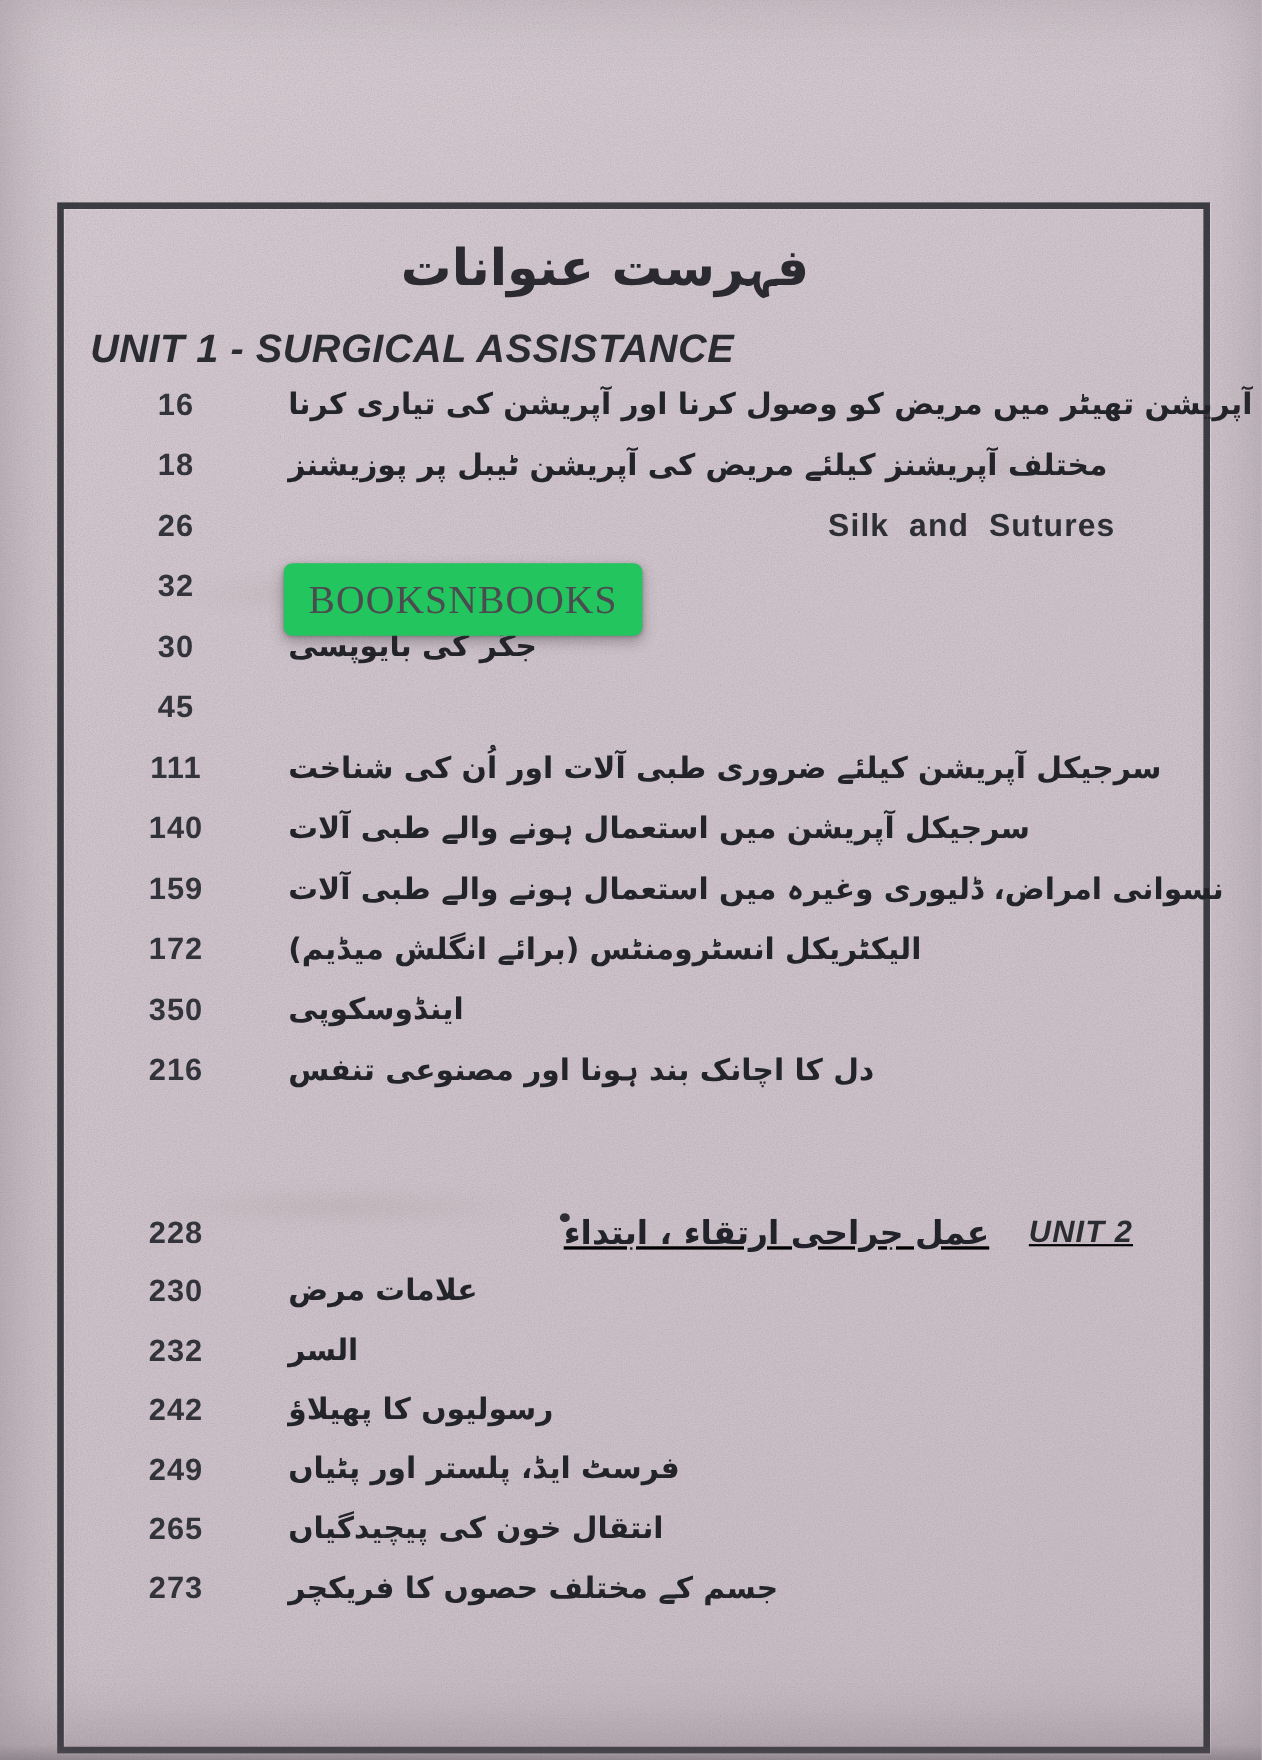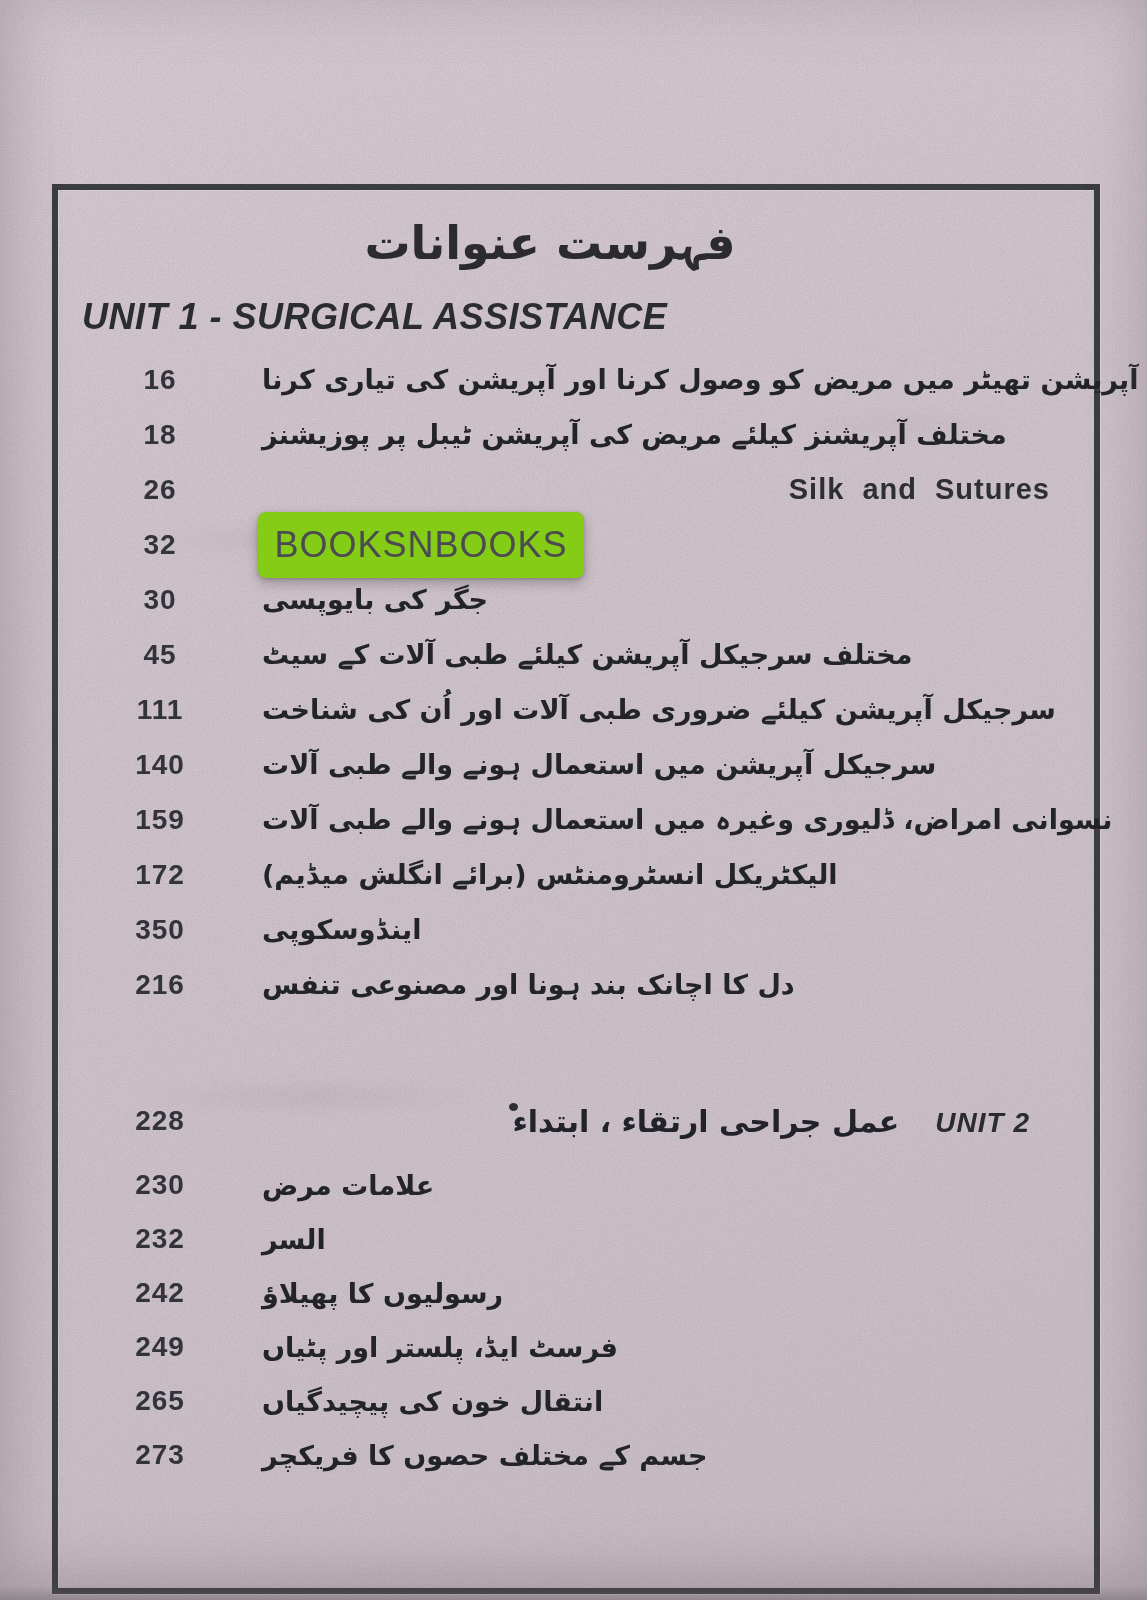--- a/index.html
+++ b/index.html
@@ -55,23 +55,23 @@
     margin:26px 0 0 24px;
     font-family:"Liberation Sans",sans-serif;
     font-style:italic;
     font-weight:bold;
     font-size:36px;
     letter-spacing:.5px;
     color:#2b2b32;
   }
   .rows{margin-top:14px;}
   .row{
-    display:flex;align-items:center;
+    display:flex;
     height:55px;
-    padding-right:44px;
+    padding-right:80px;
   }
   .row.s2{height:54px;}
   .num{
     flex:none;width:204px;
     text-align:center;
     font-family:"Liberation Sans",sans-serif;
     font-weight:bold;
     font-size:28px;
     color:#33333b;
     letter-spacing:1px;
@@ -96,45 +96,46 @@
     color:#2e2e35;
   }
   .unit2-row{
     display:flex;align-items:center;
     height:58px;
     margin-top:80px;
     padding-right:64px;
   }
   .u2head{
     flex:1;
-    display:flex;align-items:flex-end;justify-content:flex-end;
+    display:flex;align-items:flex-start;justify-content:flex-end;
     gap:36px;
+    text-decoration:underline;
   }
   .u2-ur{
     font-family:"DejaVu Sans",sans-serif;
     font-weight:bold;
     font-size:30px;
     color:#22222a;
     direction:rtl;
   }
   .u2-en{
     font-family:"Liberation Sans",sans-serif;
     font-style:italic;
     font-weight:bold;
     font-size:28px;
     letter-spacing:1px;
     color:#2b2b32;
   }
   .watermark{
     position:absolute;left:258px;top:512px;width:326px;height:66px;
-    background:#84cc16;
+    background:#22c55e;
     border-radius:8px;
     box-shadow:0 5px 12px rgba(60,50,58,.35),0 1px 3px rgba(60,50,58,.25);
     display:flex;align-items:center;justify-content:center;
-    font-family:Liberation Sans, sans-serif;
+    font-family:Liberation Serif, serif;
     font-size:36px;
     color:#4b4b50;
     letter-spacing:1px;
   }
   .ink-dot{
     position:absolute;left:509px;top:1103px;width:9px;height:8px;
     background:#2d2d33;border-radius:50%;
   }
 </style>
 </head>
@@ -177,21 +178,20 @@
       <div class="row">
         <span class="num">32</span>
         <span class="entry-title">بایوپسی</span>
       </div>
       <div class="row">
         <span class="num">30</span>
         <span class="entry-title">جگر کی بایوپسی</span>
       </div>
       <div class="row">
         <span class="num">45</span>
-        <span class="entry-title">مختلف سرجیکل آپریشن کیلئے طبی آلات کے سیٹ</span>
       </div>
       <div class="row">
         <span class="num">111</span>
         <span class="entry-title">سرجیکل آپریشن کیلئے ضروری طبی آلات اور اُن کی شناخت</span>
       </div>
       <div class="row">
         <span class="num">140</span>
         <span class="entry-title">سرجیکل آپریشن میں استعمال ہونے والے طبی آلات</span>
       </div>
       <div class="row">

